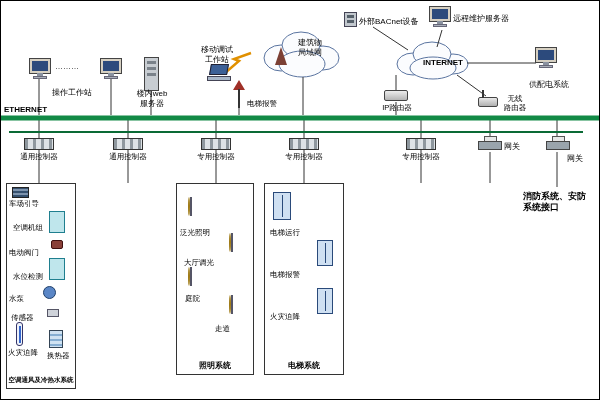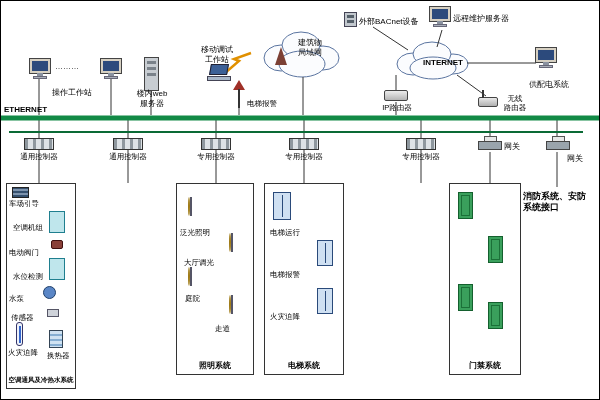--- a/index.html
+++ b/index.html
@@ -246,21 +246,14 @@
     <span class="elev" style="left:8px;top:8px;width:18px;height:28px"></span>
     <div class="lbl" style="left:5px;top:44px">电梯运行</div>
     <span class="elev" style="left:52px;top:56px;width:16px;height:26px"></span>
     <div class="lbl" style="left:5px;top:86px">电梯报警</div>
     <span class="elev" style="left:52px;top:104px;width:16px;height:26px"></span>
     <div class="lbl" style="left:5px;top:128px">火灾迫降</div>
     <div class="coltitle">电梯系统</div>
   </div>
 
 
-  <div class="col" style="left:448px;top:182px;width:72px;height:192px">
-    <span class="door" style="left:8px;top:8px"></span>
-    <span class="door" style="left:38px;top:52px"></span>
-    <span class="door" style="left:8px;top:100px"></span>
-    <span class="door" style="left:38px;top:118px"></span>
-    <div class="coltitle">门禁系统</div>
-  </div>
 
 </div>
 
 </body></html>

